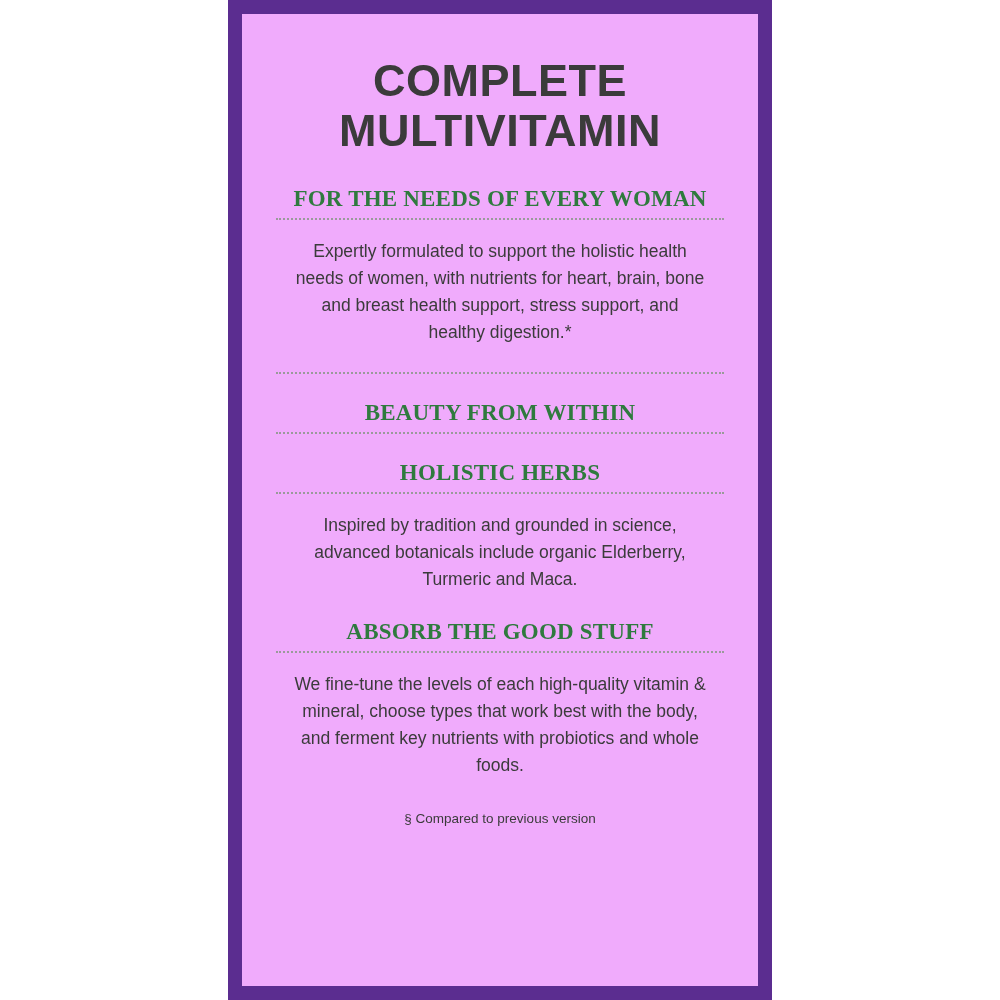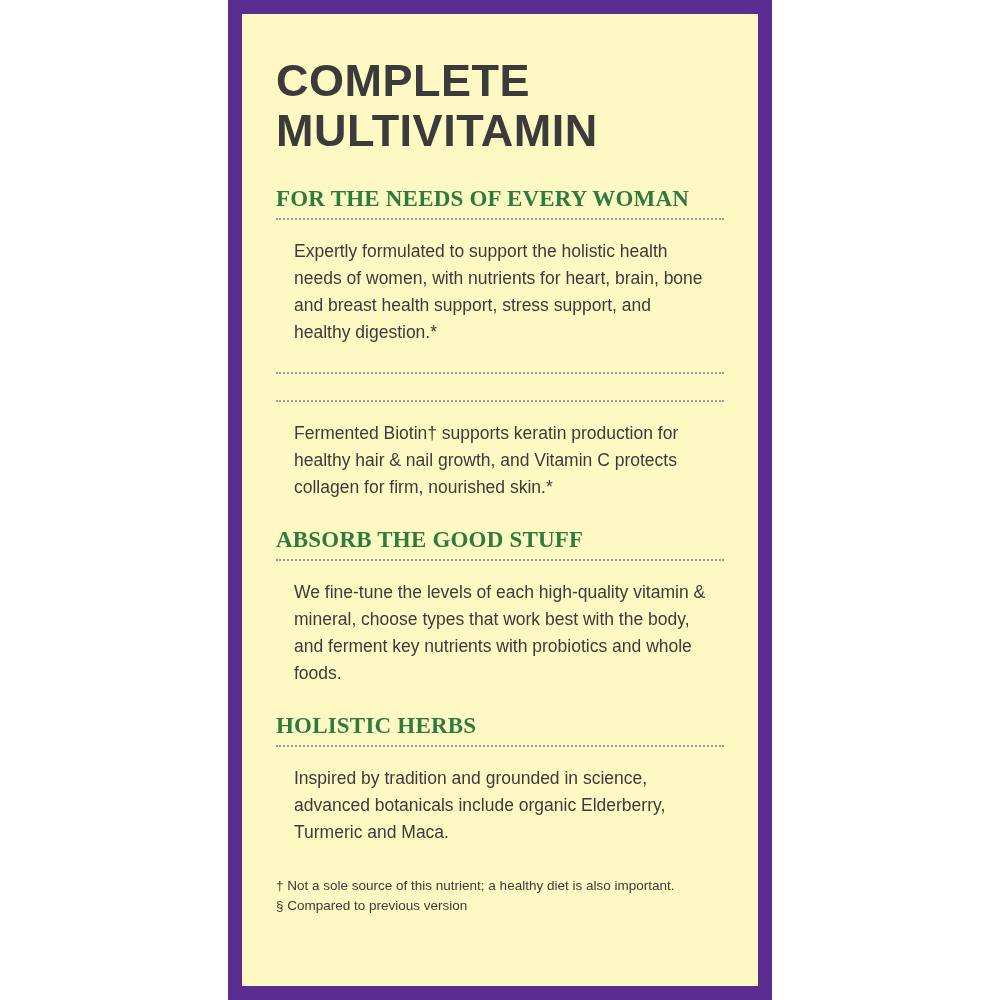--- a/index.html
+++ b/index.html
@@ -26,23 +26,24 @@
     border-top: 14px solid #5b2d90;
     border-bottom: 14px solid #5b2d90;
     display: block;
   }
   .label-inner {
     position: absolute;
     left: 0;
     top: 0;
     right: 0;
     bottom: 0;
-    background: #fef9c3;
+    background: #f0abfc;
     padding: 24px 34px 0 34px;
     box-sizing: border-box;
+    text-align: center;
   }
   .title {
     color: #3b3b3b;
     font-family: "Liberation Sans", sans-serif;
     font-weight: bold;
     font-size: 45px;
     line-height: 50px;
     letter-spacing: 0.5px;
     margin: 18px 0 0 0;
     white-space: pre-line;
@@ -97,35 +98,34 @@
       <h2 class="sec-head">FOR THE NEEDS OF EVERY WOMAN</h2>
       <div class="rule"></div>
       <p class="sec-body">Expertly formulated to support the holistic health needs of women, with nutrients for heart, brain, bone and breast health support, stress support, and healthy digestion.*</p>
     </div>
 
     <div class="section">
       <div class="rule"></div>
     </div>
 
     <div class="section">
+      <h2 class="sec-head">BEAUTY FROM WITHIN</h2>
       <div class="rule"></div>
-      <p class="sec-body">Fermented Biotin† supports keratin production for healthy hair &amp; nail growth, and Vitamin C protects collagen for firm, nourished skin.*</p>
+    </div>
+
+    <div class="section">
+      <h2 class="sec-head">HOLISTIC HERBS</h2>
+      <div class="rule"></div>
+      <p class="sec-body">Inspired by tradition and grounded in science, advanced botanicals include organic Elderberry, Turmeric and Maca.</p>
     </div>
 
     <div class="section">
       <h2 class="sec-head">ABSORB THE GOOD STUFF</h2>
       <div class="rule"></div>
       <p class="sec-body">We fine-tune the levels of each high-quality vitamin &amp; mineral, choose types that work best with the body, and ferment key nutrients with probiotics and whole foods.</p>
     </div>
 
-    <div class="section">
-      <h2 class="sec-head">HOLISTIC HERBS</h2>
-      <div class="rule"></div>
-      <p class="sec-body">Inspired by tradition and grounded in science, advanced botanicals include organic Elderberry, Turmeric and Maca.</p>
-    </div>
-
     <div class="footnotes">
-      <p class="footnote">† Not a sole source of this nutrient; a healthy diet is also important.</p>
       <p class="footnote">§ Compared to previous version</p>
     </div>
 
   </div>
 </div>
 
 </body></html>

